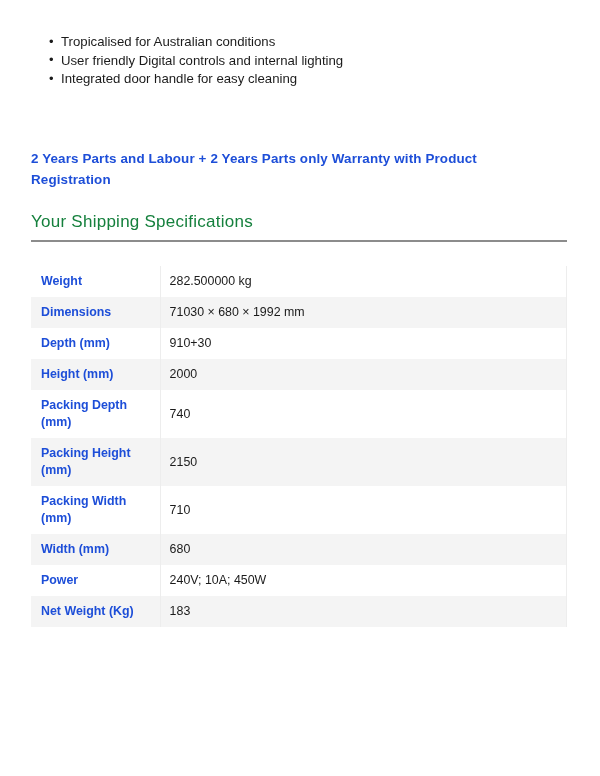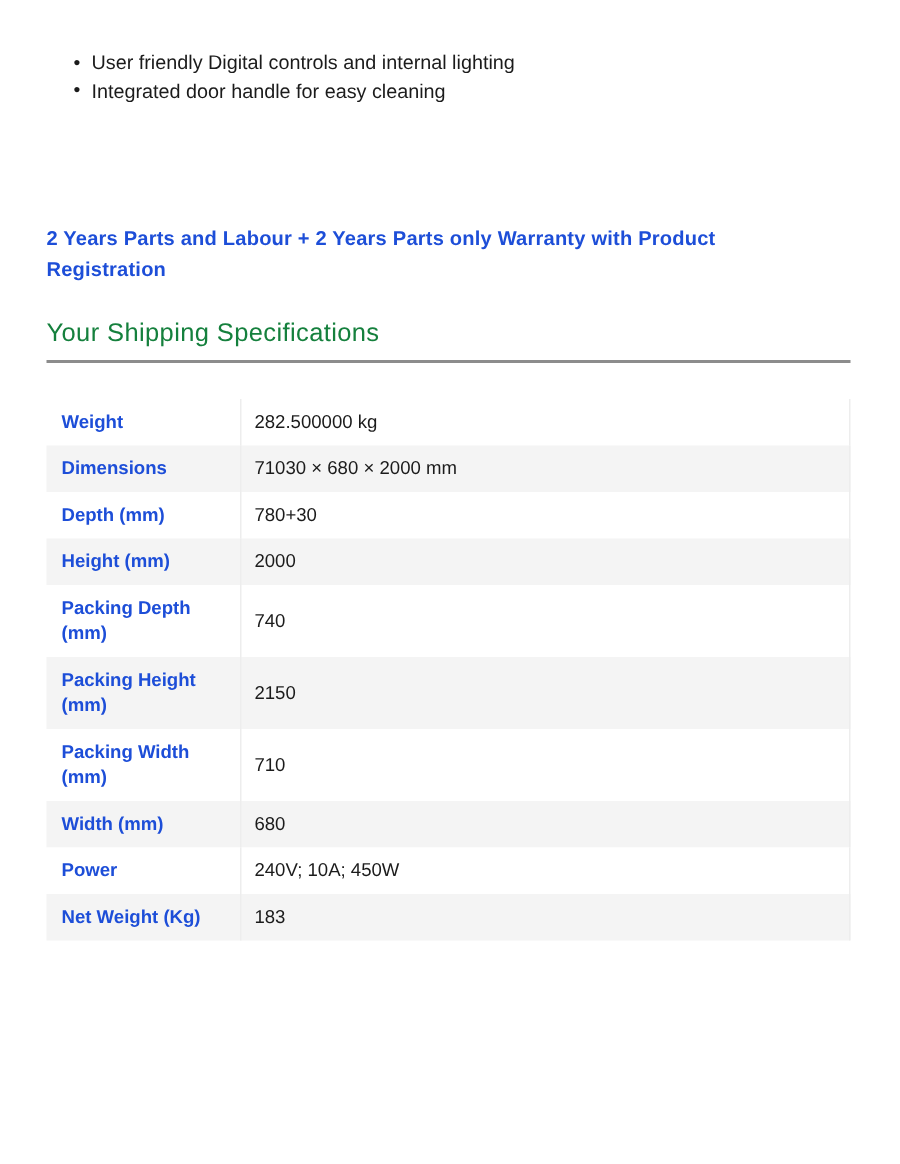--- a/index.html
+++ b/index.html
@@ -131,43 +131,44 @@
   table.spec-table tr.single td.spec-value { height: 31px; }
   table.spec-table tr.double th.spec-label,
   table.spec-table tr.double td.spec-value { height: 48px; }
 </style>
 </head>
 <body>
 
 <div class="page">
 
   <ul class="feature-list">
+      <li>Tropicalised for Australian conditions</li>
       <li>User friendly Digital controls and internal lighting</li>
       <li>Integrated door handle for easy cleaning</li>
     </ul>
 
   <div class="warranty">2 Years Parts and Labour + 2 Years Parts only Warranty with Product Registration</div>
 
   <div class="section-heading">Your Shipping Specifications</div>
   <hr class="section-rule">
 
   <div class="spec-table-wrap">
     <table class="spec-table">
       <tbody>
           <tr class="row-odd single">
             <th class="spec-label">Weight</th>
             <td class="spec-value">282.500000 kg</td>
           </tr>
           <tr class="row-even single">
             <th class="spec-label">Dimensions</th>
-            <td class="spec-value">71030 × 680 × 2000 mm</td>
+            <td class="spec-value">71030 × 680 × 1992 mm</td>
           </tr>
           <tr class="row-odd single">
             <th class="spec-label">Depth (mm)</th>
-            <td class="spec-value">780+30</td>
+            <td class="spec-value">910+30</td>
           </tr>
           <tr class="row-even single">
             <th class="spec-label">Height (mm)</th>
             <td class="spec-value">2000</td>
           </tr>
           <tr class="row-odd double">
             <th class="spec-label">Packing Depth (mm)</th>
             <td class="spec-value">740</td>
           </tr>
           <tr class="row-even double">

